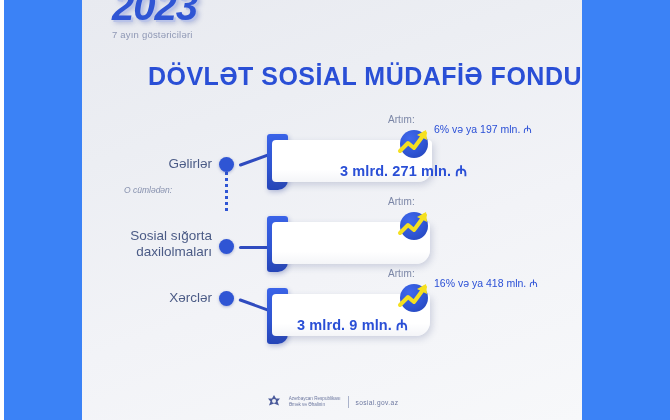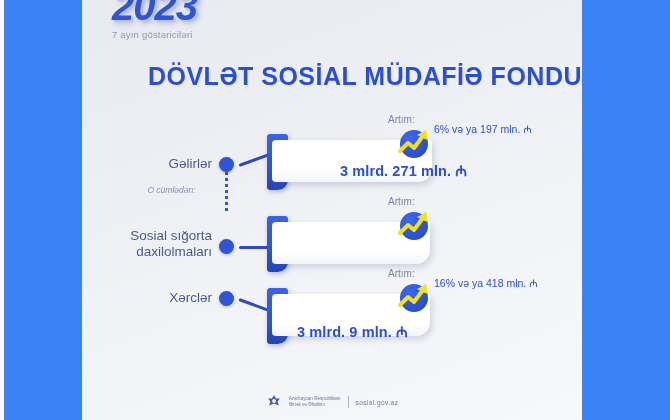--- a/index.html
+++ b/index.html
@@ -130,21 +130,21 @@
     height: 42px;
     background-image: linear-gradient(#2f55d4 55%, rgba(0,0,0,0) 0%);
     background-size: 3px 6px;
     background-repeat: repeat-y;
   }
   .ocumleden {
     position: absolute;
     left: 42px;
     top: 185px;
     width: 95px;
-    text-align: center;
+    text-align: left;
     font-size: 8.5px;
     font-style: italic;
     color: #8791ae;
   }
 
   
   .card {
     position: absolute;
     height: 42px;
     border-radius: 4px 4px 14px 4px;
@@ -171,21 +171,21 @@
   .card-value {
     position: absolute;
     font-size: 14.5px;
     font-weight: bold;
     color: #2a4fd6;
     white-space: nowrap;
     letter-spacing: .1px;
   }
   #row-0 .card-value { left: 215px; top: 42px; margin-left: 43px; }
   #row-1 .card-value { left: 215px; top: 42px; }
-  #row-2 .card-value { left: 215px; top: 42px; margin-top: 7px; }
+  #row-2 .card-value { left: 215px; top: 42px; }
 
   
   .growth-icon {
     position: absolute;
     width: 34px;
     height: 34px;
     left: 314px;
     top: 8px;
   }
   .growth-circle {

